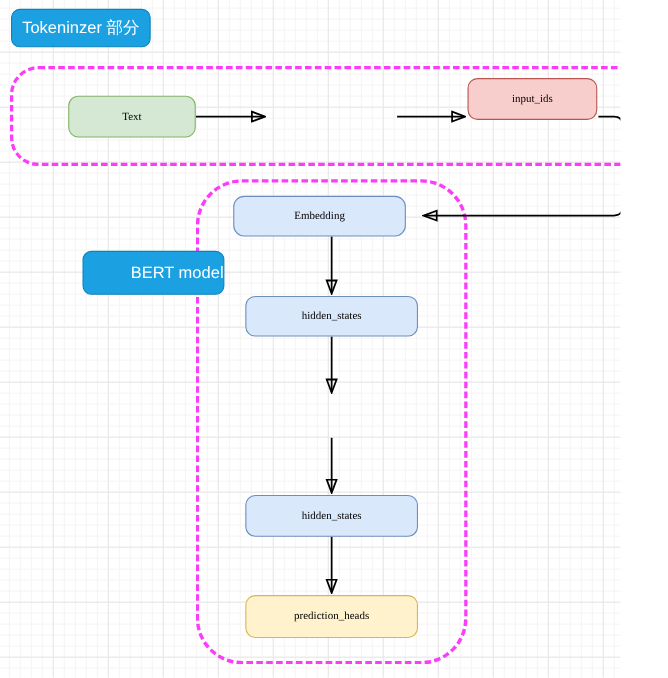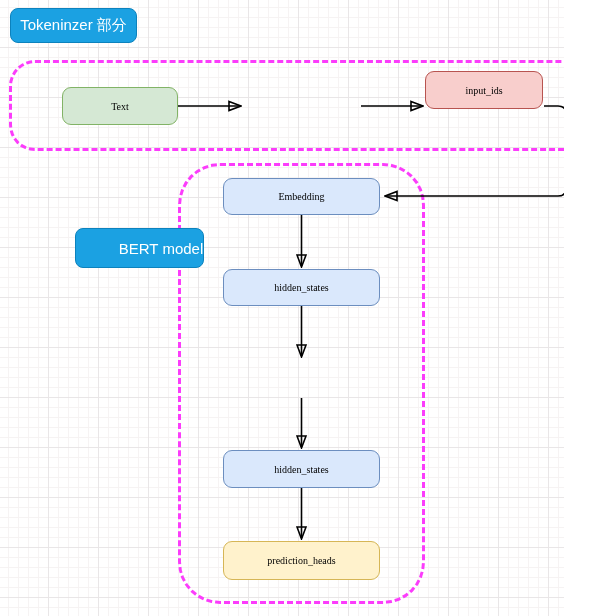--- a/index.html
+++ b/index.html
@@ -60,21 +60,21 @@
     font-family: Liberation Serif, serif;
   }
   .node-green  { background: #d5e8d4; border-color: #82b366; }
   .node-yellow { background: #fff2cc; border-color: #d6b656; }
   .node-red    { background: #f8cecc; border-color: #b85450; }
   .node-blue   { background: #dae8fc; border-color: #6c8ebf; }
 
   #node-text             { left: 62px;  top: 87px;  width: 116px; height: 38px; }
   #node-tokenizer        { left: 243px; top: 87px;  width: 118px; height: 38px; }
   #node-input-ids        { left: 425px; top: 71px;  width: 118px; height: 38px; text-align: right; }
-  #node-embedding        { left: 223px; top: 178px; width: 157px; height: 37px; }
+  #node-embedding        { left: 212px; top: 178px; width: 157px; height: 37px; border-radius: 10px; }
   #node-hidden-states-1  { left: 223px; top: 269px; width: 157px; height: 37px; }
   #node-encoder          { left: 223px; top: 359px; width: 157px; height: 39px; }
   #node-hidden-states-2  { left: 223px; top: 450px; width: 157px; height: 38px; }
   #node-prediction-heads { left: 223px; top: 541px; width: 157px; height: 39px; }
 
   #edges-layer {
     position: absolute;
     left: 0;
     top: 0;
     pointer-events: none;

